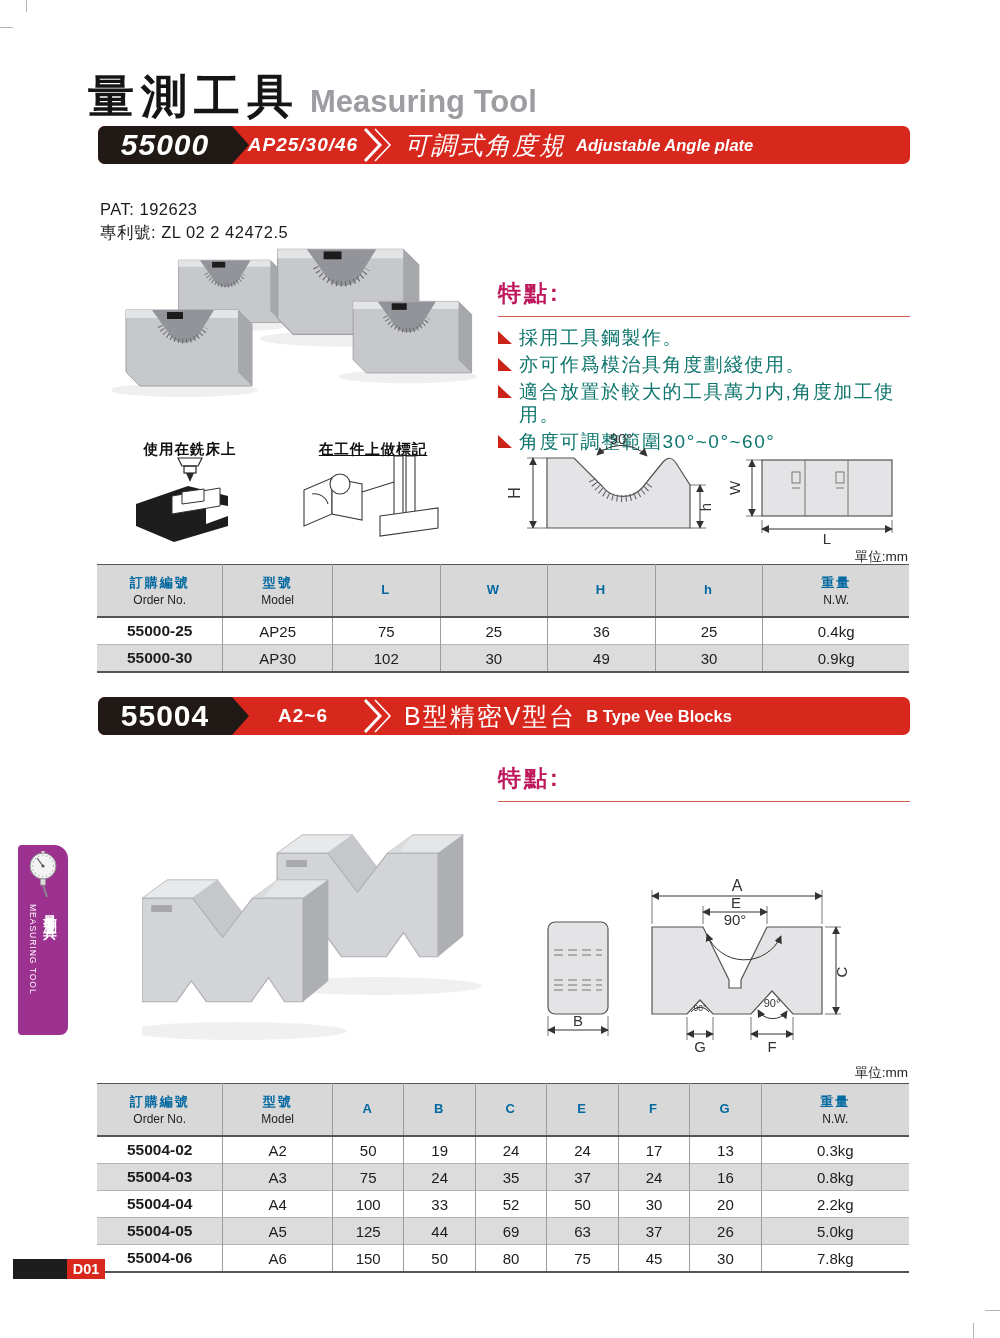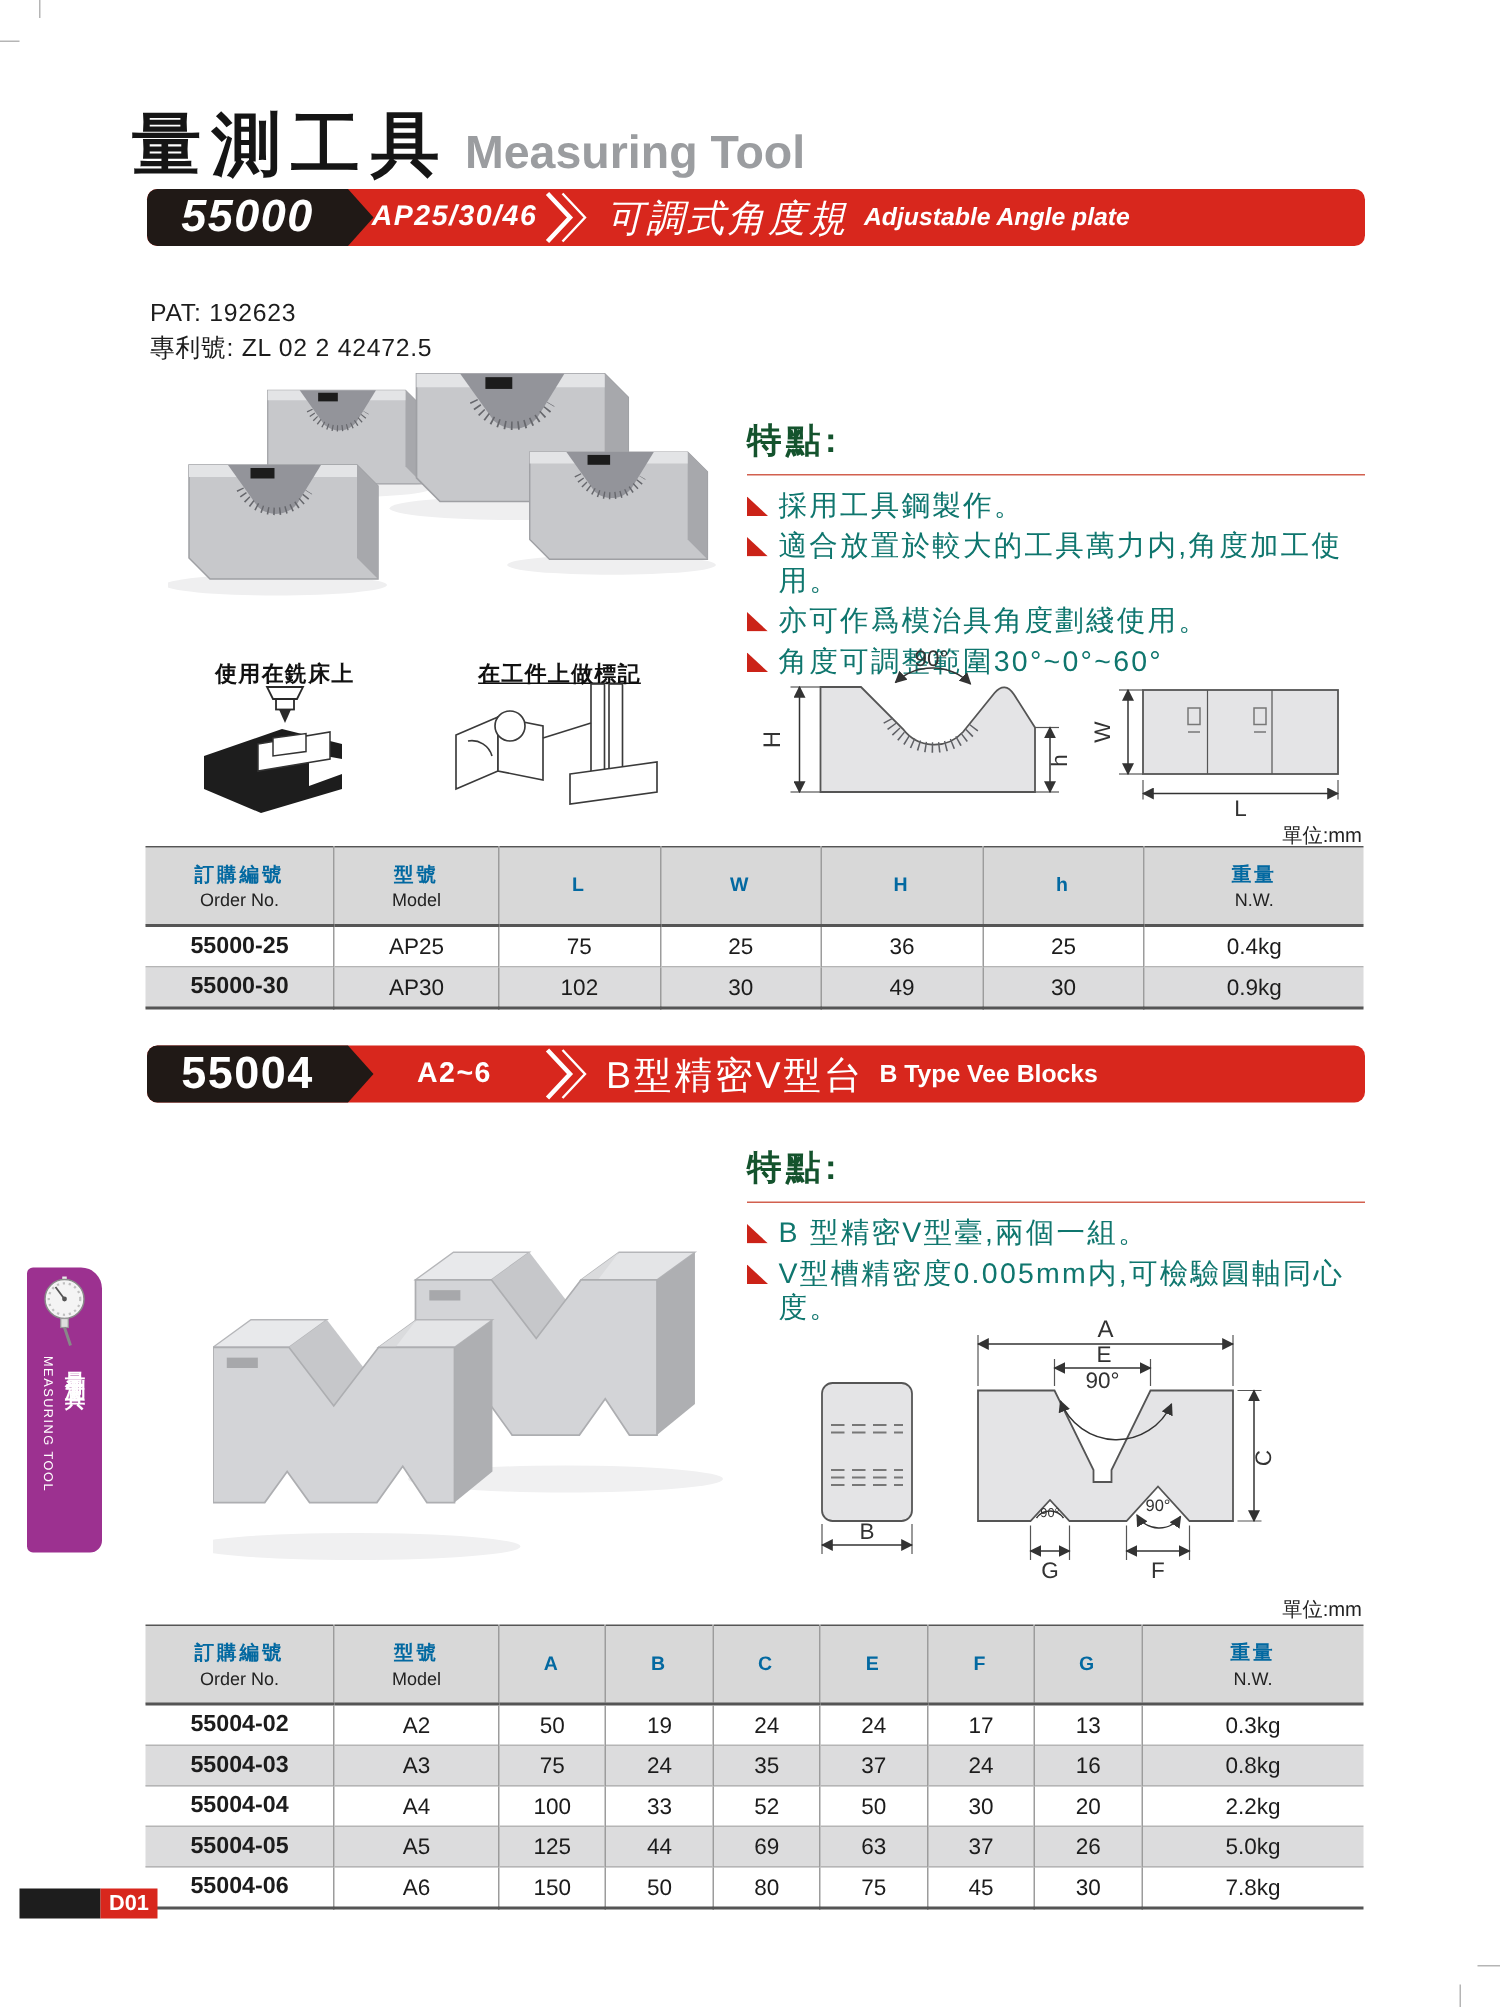--- a/index.html
+++ b/index.html
@@ -28,21 +28,21 @@
   .bt-zh{font-size:25px;letter-spacing:2px;}
   .bt-en{font-size:16.5px;font-weight:bold;}
   
   .pat{position:absolute;left:100px;top:198px;font-size:16.5px;line-height:23px;color:#1c1c1c;letter-spacing:.5px;}
   
   .usage{position:absolute;top:440px;font-size:14.5px;font-weight:bold;letter-spacing:1px;text-align:center;color:#111;}
   .u1{left:126px;width:128px;} .u2{left:302px;width:142px;text-decoration:underline;}
   
   .features{position:absolute;width:412px;}
   .f1{left:498px;top:278px;} .f2{left:498px;top:763px;}
-  .feat-title{margin:0 0 9px 0;color:#14532d;font-size:23px;font-weight:bold;letter-spacing:3px;
+  .feat-title{margin:0 0 9px 0;color:#be185d;font-size:23px;font-weight:bold;letter-spacing:3px;
     border-bottom:1px solid #d2604f;padding-bottom:7px;}
   .feat-list{list-style:none;margin:0;padding:0;}
   .feat-list li{display:flex;margin-bottom:4px;}
   .tri{flex:none;width:14px;height:13px;margin:5px 7px 0 0;background:#cb2318;
     clip-path:polygon(0 0,100% 100%,0 100%);}
   .feat-text{font-size:19px;letter-spacing:1.5px;line-height:23px;color:#0f766e;}
   
   .unit{position:absolute;width:118px;text-align:right;font-size:13.5px;color:#222;}
   .unit1{left:790px;top:548px;} .unit2{left:790px;top:1064px;}
   
@@ -164,25 +164,25 @@
 
   <section class="features f1">
     <h3 class="feat-title">特點:</h3>
     <ul class="feat-list">
       <li>
           <span class="tri"></span>
           <span class="feat-text">採用工具鋼製作。</span>
         </li>
         <li>
           <span class="tri"></span>
-          <span class="feat-text">適合放置於較大的工具萬力内,角度加工使用。</span>
+          <span class="feat-text">亦可作爲模治具角度劃綫使用。</span>
         </li>
         <li>
           <span class="tri"></span>
-          <span class="feat-text">亦可作爲模治具角度劃綫使用。</span>
+          <span class="feat-text">適合放置於較大的工具萬力内,角度加工使用。</span>
         </li>
         <li>
           <span class="tri"></span>
           <span class="feat-text">角度可調整範圍30°~0°~60°</span>
         </li>
     </ul>
   </section>
 
   <svg class="abs" style="left:500px;top:430px;" width="410" height="118" viewBox="0 0 410 118">
     <path class="shape" d="M47,98 L47,28 L74,28 L102,56 A26,26 0 0 0 142,58 L163,32 Q170,24 176,33 L190,55 L190,98 Z"></path>
@@ -289,30 +289,20 @@
       <polyline points="13,2 28,18 13,34" fill="none" stroke="#fff" stroke-width="1.6"></polyline>
     </svg>
     <div class="banner-title">
       <span class="bt-zh">B型精密V型台</span>
       <span class="bt-en">B Type Vee Blocks</span>
     </div>
   </div>
 
   <section class="features f2">
     <h3 class="feat-title">特點:</h3>
-    <ul class="feat-list">
-      <li>
-          <span class="tri"></span>
-          <span class="feat-text">B 型精密V型臺,兩個一組。</span>
-        </li>
-        <li>
-          <span class="tri"></span>
-          <span class="feat-text">V型槽精密度0.005mm内,可檢驗圓軸同心度。</span>
-        </li>
-    </ul>
   </section>
 
   <svg class="abs" style="left:142px;top:796px;" width="345" height="250" viewBox="0 0 345 250">
     <defs>
       <g id="vblock">
         <polygon points="0,28 44,28 66,12 22,12" fill="#e8e9eb" stroke="#b5b6b9" stroke-width="0.8"></polygon>
         <polygon points="96,28 140,28 162,12 118,12" fill="#e4e5e7" stroke="#b5b6b9" stroke-width="0.8"></polygon>
         <polygon points="44,28 70,62 92,46 66,12" fill="#c6c7ca"></polygon>
         <polygon points="70,62 96,28 118,12 92,46" fill="#dadbdd"></polygon>
         <polygon points="140,28 162,12 162,100 140,118" fill="#aeafb2"></polygon>

